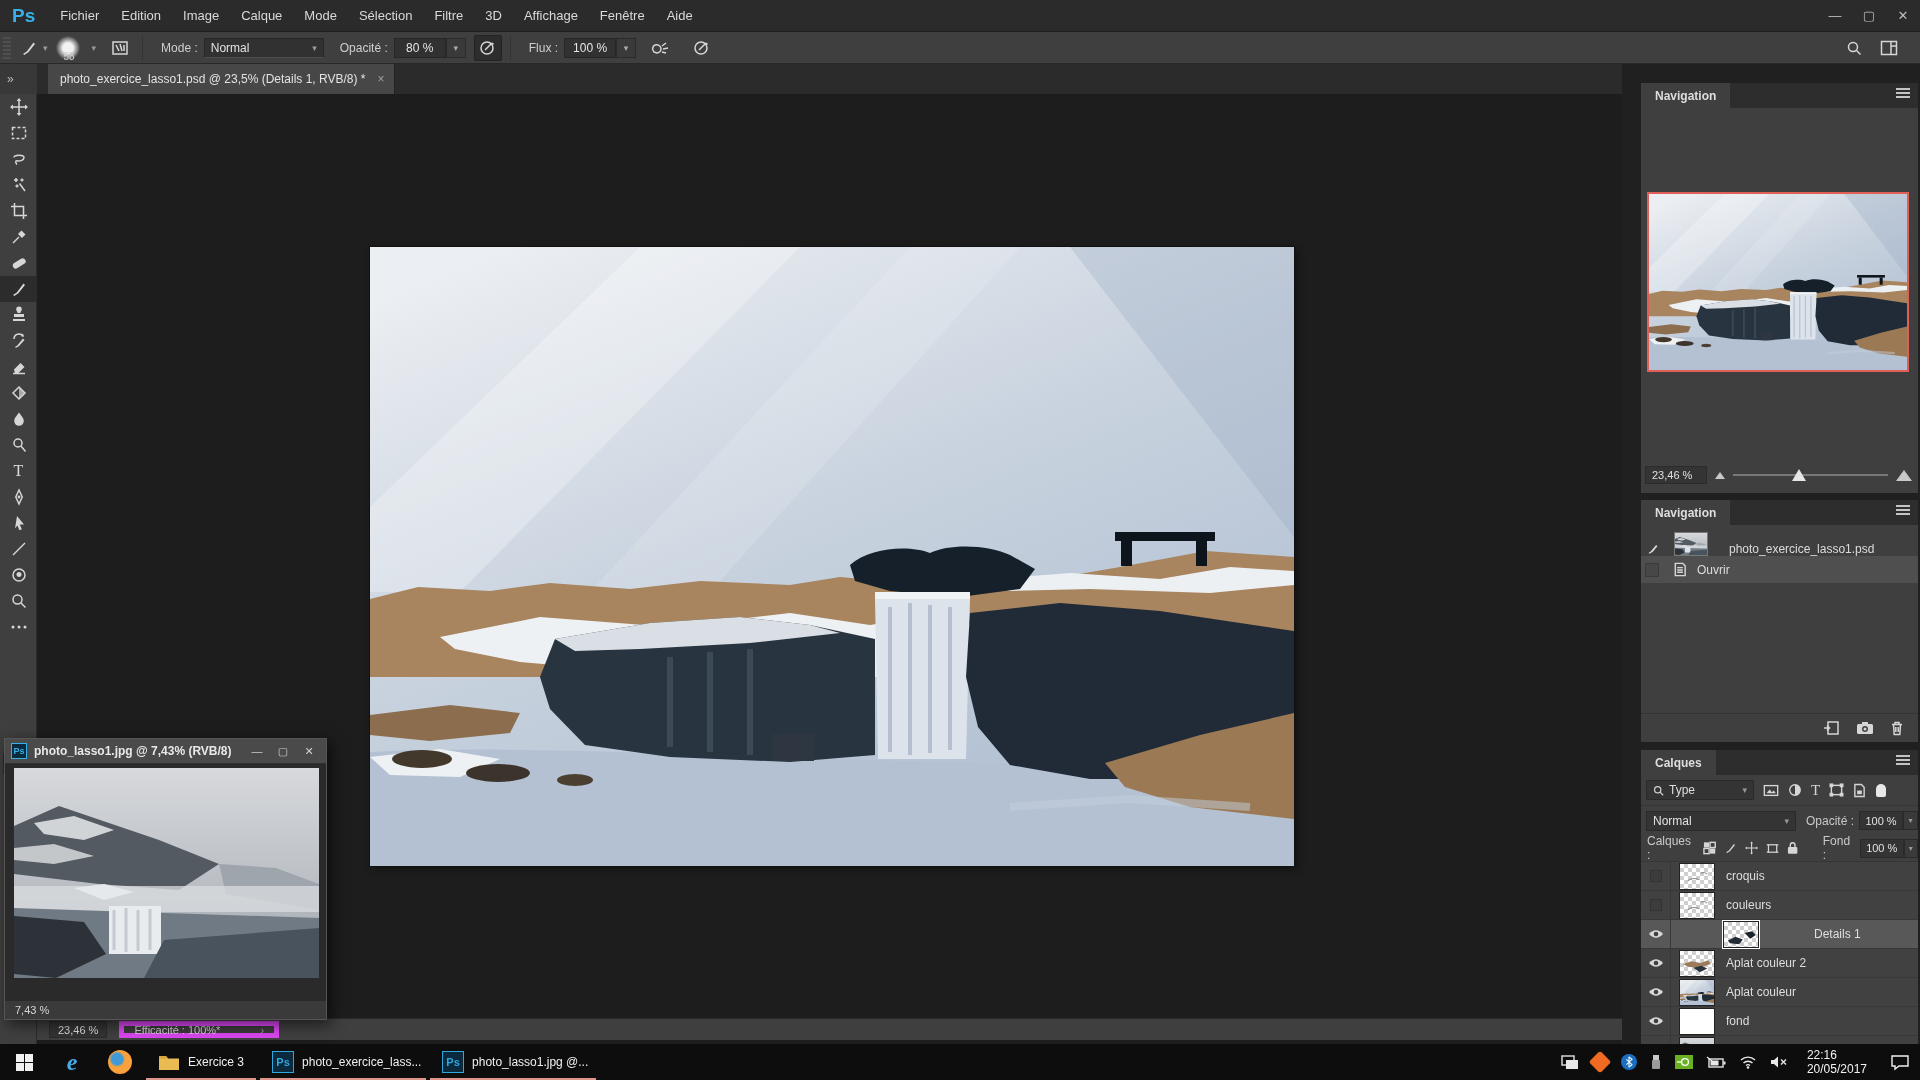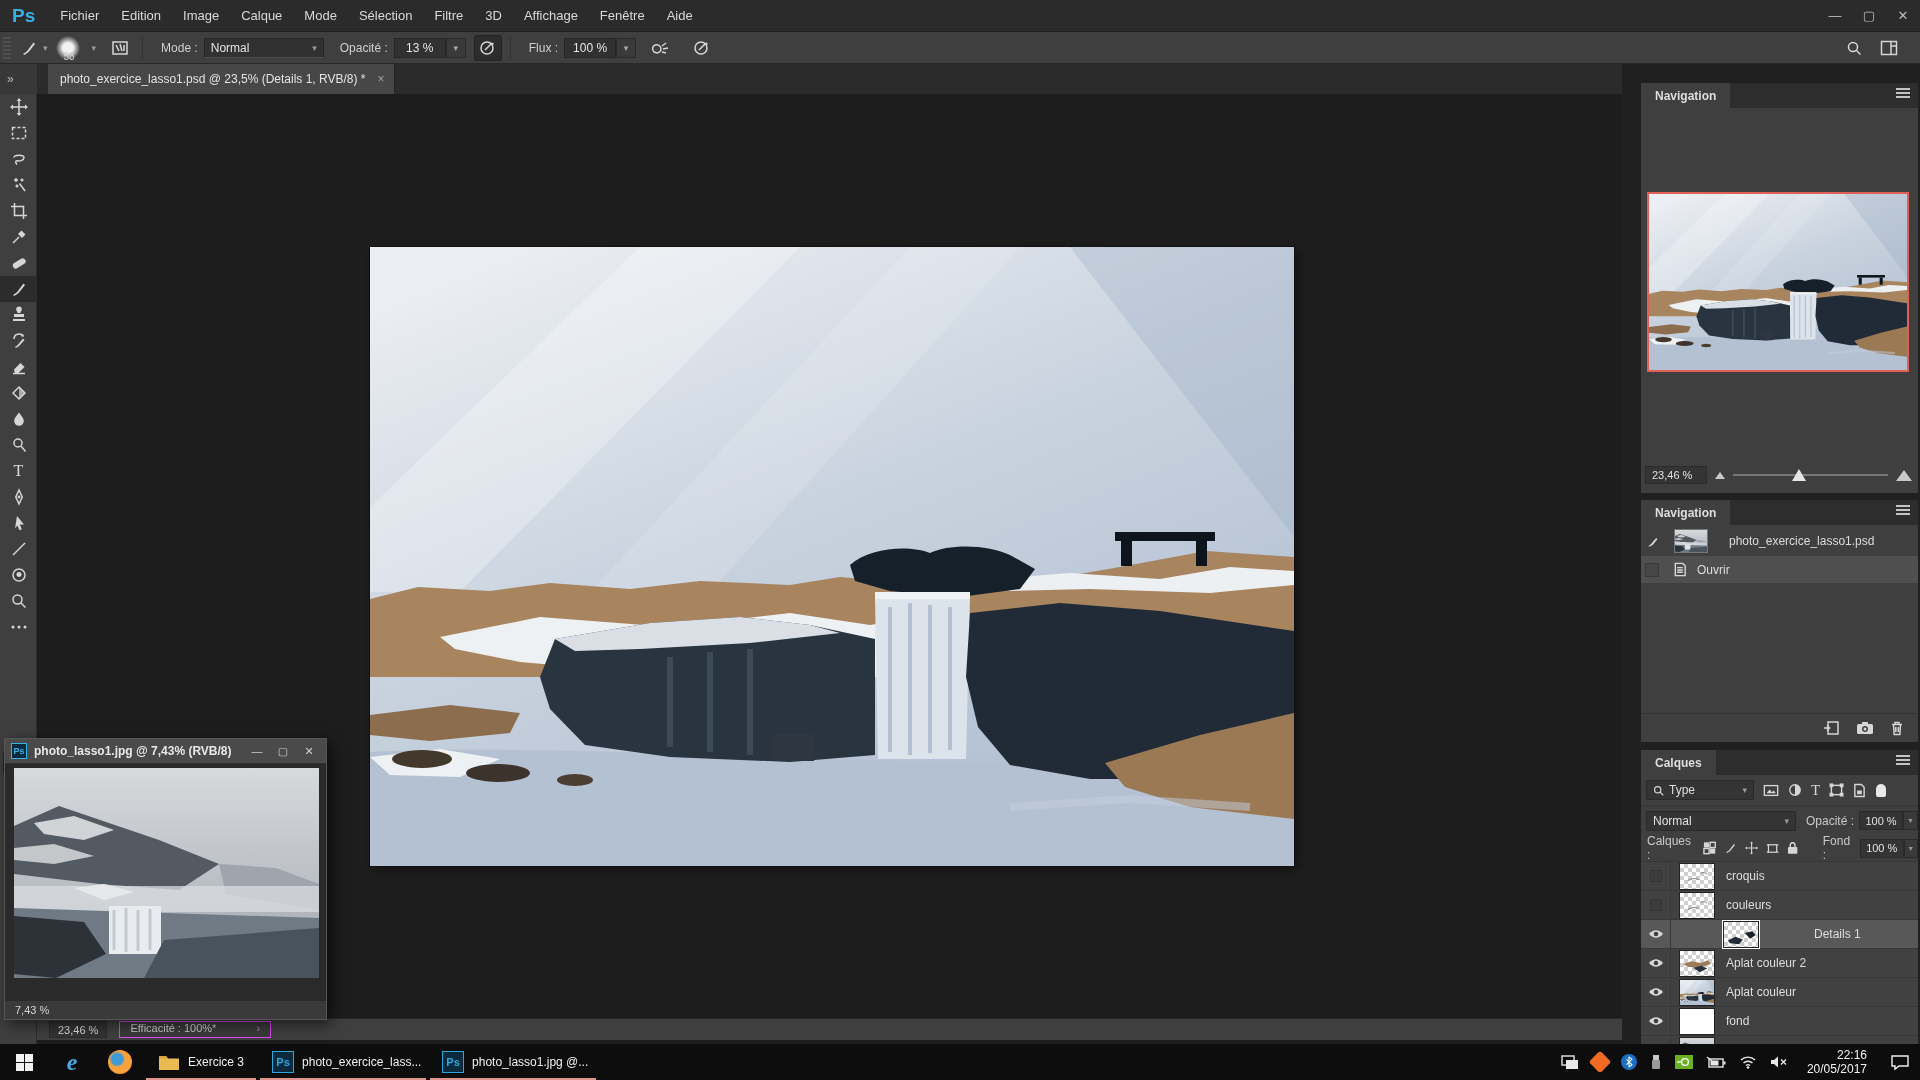--- a/index.html
+++ b/index.html
@@ -63,22 +63,22 @@
     border:1px solid #f2f2f2; outline:1px solid #2a2a2a; }
 
   
   #canvas-area { position:absolute; top:94px; left:37px; width:1585px; height:950px; background:#1d1d1d; }
   #artboard { position:absolute; left:333px; top:153px; width:924px; height:619px;
     box-shadow:0 0 0 1px #111, 3px 3px 8px rgba(0,0,0,.45); }
   #statusbar { position:absolute; left:0; bottom:4px; width:100%; height:22px; background:#3f3f3f;
     display:flex; align-items:center; border-top:1px solid #2a2a2a; }
   #status-zoom { margin-left:12px; background:#333; border:1px solid #2a2a2a; height:17px;
     padding:0 8px; display:flex; align-items:center; color:#ddd; font-size:11px; min-width:58px; }
-  #status-eff { margin-left:12px; background:#3a3a3a; border:1px solid #d946ef; height:17px;
-    padding:0 10px; display:flex; align-items:flex-start; gap:40px; color:#cfcfcf; font-size:11px; }
+  #status-eff { margin-left:12px; background:#3a3a3a; border:5px solid #d946ef; height:17px;
+    padding:0 10px; display:flex; align-items:center; gap:40px; color:#cfcfcf; font-size:11px; }
   #status-eff .chv { color:#9a9a9a; }
 
   
   #float-win { position:absolute; left:4px; top:738px; width:323px; height:282px; background:#2a2a2a;
     border:1px solid #565656; box-shadow:4px 4px 14px rgba(0,0,0,.6); z-index:30; }
   #float-title { height:25px; background:#4a4a4a; display:flex; align-items:center; padding:0 4px 0 6px;
     border-bottom:1px solid #303030; }
   #float-ps { width:16px; height:16px; background:#0c2a3d; border:1px solid #35b2e8; color:#35b2e8;
     font-size:9px; font-weight:bold; display:flex; align-items:center; justify-content:center; margin-right:7px; }
   #float-title .t { color:#e8e8e8; font-size:12px; font-weight:bold; }
@@ -107,21 +107,21 @@
     display:flex; align-items:center; padding-left:6px; font-size:11px; color:#e0e0e0; }
   .mtn-s { width:0; height:0; border-left:5px solid transparent; border-right:5px solid transparent;
     border-bottom:7px solid #c9c9c9; margin:0 8px; }
   .mtn-b { width:0; height:0; border-left:8px solid transparent; border-right:8px solid transparent;
     border-bottom:11px solid #c9c9c9; margin:0 6px 0 8px; }
   #nav-slider { position:relative; flex:1; height:2px; background:#777; }
   #nav-slider-thumb { position:absolute; left:38%; top:-5px; width:0; height:0;
     border-left:7px solid transparent; border-right:7px solid transparent; border-bottom:12px solid #e6e6e6; }
 
   #hist-panel { top:436px; height:242px; }
-  .hist-row { display:flex; align-items:center; height:31px;gap:9px; }
+  .hist-row { display:flex; align-items:flex-end; height:31px;gap:9px; }
   .hist-row .src { width:24px; display:flex; justify-content:center; }
   .hist-thumb { width:34px; height:24px; border:1px solid #777; margin-right:12px; overflow:hidden; }
   .hist-name { font-size:12px; color:#dcdcdc; }
   .hist-step { display:flex; align-items:center; height:27px; background:#4f4f4f; }
   .hist-step .chk { width:14px; height:14px; border:1px solid #3a3a3a; background:#474747; margin:0 6px 0 4px; }
   .hist-step .doc { margin:0 10px 0 8px; }
   #hist-bottom { position:absolute; bottom:0; width:100%; height:29px; border-top:1px solid #333;
     display:flex; align-items:center; justify-content:flex-end; gap:16px; padding-right:14px; }
 
   #layers-panel { top:686px; height:346px; }
@@ -163,21 +163,21 @@
   
   #taskbar { position:absolute; top:1044px; left:0; width:1920px; height:36px; background:#0d0d0d;
     display:flex; align-items:stretch; }
   .tb-btn { width:48px; display:flex; align-items:center; justify-content:center; }
   .tb-app { display:flex; align-items:center; gap:8px; padding:0 14px; position:relative; max-width:170px; }
   .tb-app .ul { position:absolute; left:2px; right:2px; bottom:0; height:2px; background:#e0958c; }
   .tb-app .lbl { color:#f0f0f0; font-size:12px; white-space:nowrap; }
   .ps-badge { width:22px; height:22px; background:#0c2a3d; border:1px solid #2fa7dd; color:#2fa7dd;
     font-weight:bold; font-size:11px; display:flex; align-items:center; justify-content:center; flex:none; }
   #tray { margin-left:auto; display:flex; align-items:center; gap:13px; padding-right:10px; }
-  #clock { text-align:right; color:#f2f2f2; font-size:12px; line-height:14px; margin-left:6px; }
+  #clock { text-align:left; color:#f2f2f2; font-size:12px; line-height:14px; margin-left:6px; }
   .tray-ic { display:flex; align-items:center; justify-content:center; }
 
   #hidden-defs { position:absolute; width:0; height:0; overflow:hidden; }
 </style>
 </head>
 <body>
 
 <svg id="hidden-defs" aria-hidden="true">
   <defs>
     <linearGradient id="skyg" x1="0.15" y1="0" x2="0.75" y2="1">
@@ -277,21 +277,21 @@
         <path class="stk" d="M5 5 L8 11 M9 4 L11 11 M13 5 L13 11"></path>
       </svg>
   </div>
   <div class="opt-sep"></div>
   <span class="opt-label">Mode :</span>
   <div class="combo" style="width:120px;">
     <span>Normal</span>
     <span class="chev">▾</span>
   </div>
   <span class="opt-label" style="margin-left:16px;">Opacité :</span>
-  <div class="valbox">13 %</div>
+  <div class="valbox">80 %</div>
   <div class="chevbox">▾</div>
   <div class="opt-btn pressed" style="margin-left:8px;">
     <svg class="ic" width="18" height="18" viewBox="0 0 18 18">
       <circle class="stk" cx="8" cy="9" r="6"></circle>
         <path class="stk" d="M6 11 L13 4 M13 4 l1.5 1.5"></path>
       </svg>
   </div>
   <div class="opt-sep"></div>
   <span class="opt-label">Flux :</span>
   <div class="valbox">100 %</div>

